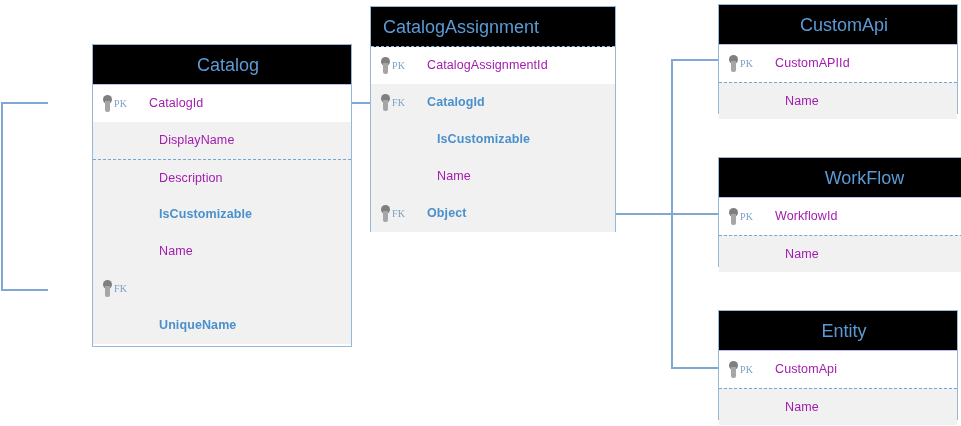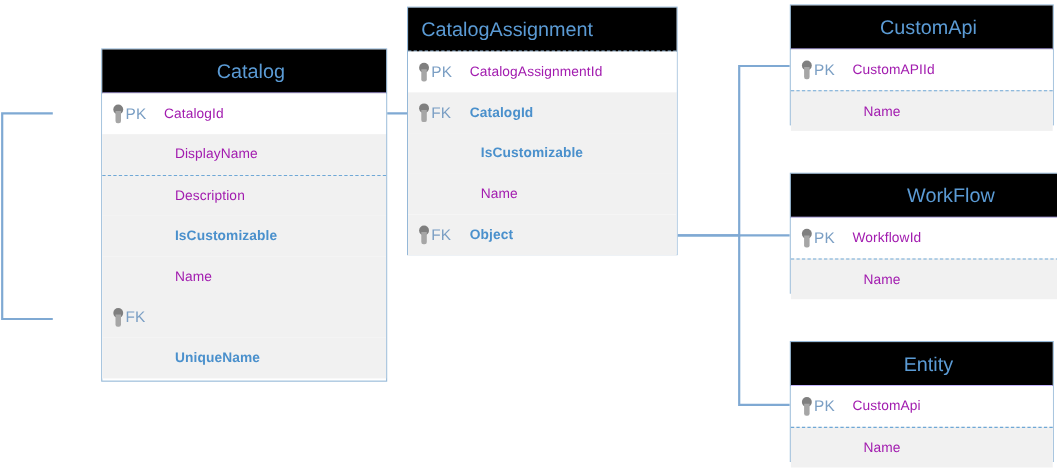--- a/index.html
+++ b/index.html
@@ -102,23 +102,24 @@
   .keyicon::after {
     
     content: "";
     position: absolute;
     left: 2px; top: 6px;
     width: 5px; height: 11px;
     border-radius: 0 0 2px 2px;
     background: #a6a6a6;
   }
   .keytext {
-    font-size: 14px;
+    font-size: 10px;
     color: #7b9fc4;
     letter-spacing: 0.2px;
+    font-family: Liberation Serif, serif;
   }
   .row .field {
     position: absolute;
     left: 56px;
     top: 0;
     height: 100%;
     line-height: 37px;
     font-size: 12.5px;
     color: #a21caf;
     letter-spacing: 0.1px;

